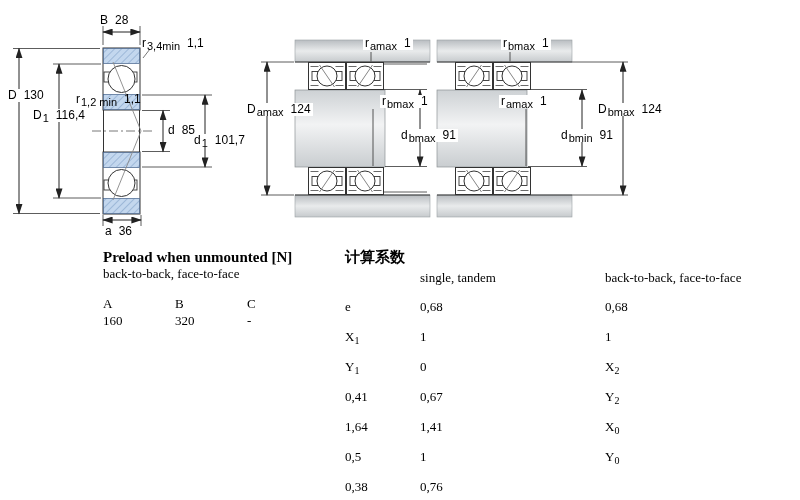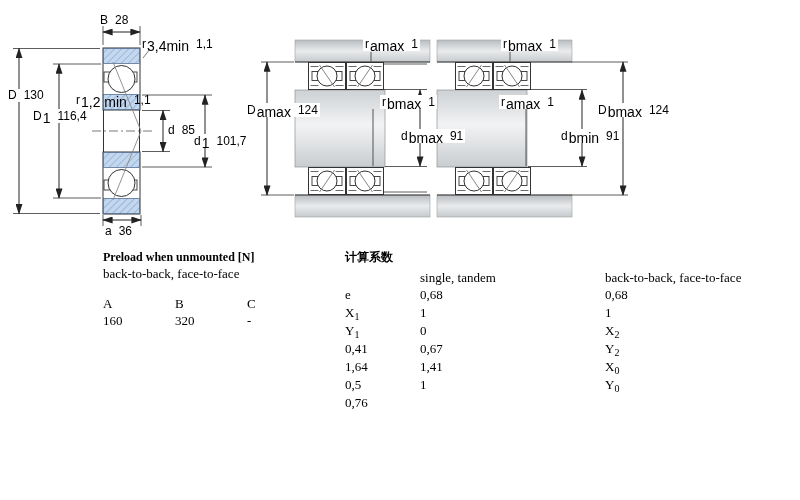--- a/index.html
+++ b/index.html
@@ -1,30 +1,30 @@
 <!DOCTYPE html>
 <html><head>
 <meta charset="utf-8">
 <style>
   html,body{margin:0;padding:0;background:#fff;}
   .stage{position:relative;width:800px;height:500px;background:#fff;overflow:hidden;
          font-family:"Liberation Sans",sans-serif;color:#000;}
   .stage svg{position:absolute;left:0;top:0;}
   
   .dl{position:absolute;font-size:12px;line-height:13px;white-space:nowrap;display:flex;align-items:baseline;}
-  .dl .sub{font-size:14px;position:relative;top:3px;margin-left:1px;}
+  .dl .sub{font-size:11px;position:relative;top:3px;margin-left:1px;}
   .dl .sub:empty{display:none;}
   .dl .val{margin-left:7px;}
   .onln{background:#fff;padding:0 2px;}
   
   .tbl{position:absolute;font-family:"Liberation Serif",serif;font-size:13px;line-height:15px;}
-  .tbl .title{font-weight:bold;font-size:12px;}
+  .tbl .title{font-weight:bold;font-size:15px;}
   .tbl .subtitle{margin-top:1px;}
   .grid3{display:grid;grid-template-columns:72px 72px 60px;margin-top:15px;row-gap:2px;}
-  .fgrid{display:grid;grid-template-columns:75px 185px 190px;row-gap:2px;margin-top:5px;}
+  .fgrid{display:grid;grid-template-columns:75px 185px 190px;row-gap:14px;margin-top:5px;}
   .fgrid .hdr{grid-column:span 1;}
   .sym .sub{font-size:10px;position:relative;top:3px;}
 </style>
 </head>
 <body>
 
 <div class="stage">
 
   <svg width="800" height="245" viewBox="0 0 800 245">
     <defs>
@@ -282,17 +282,18 @@
 
       <span class="sym"><span>Y</span><span class="sub">2</span></span>
       <span>1,64</span>
       <span>1,41</span>
 
       <span class="sym"><span>X</span><span class="sub">0</span></span>
       <span>0,5</span>
       <span>1</span>
 
       <span class="sym"><span>Y</span><span class="sub">0</span></span>
+      <span>0,38</span>
       <span>0,76</span>
     </div>
   </div>
 
 </div>
 
 </body></html>

